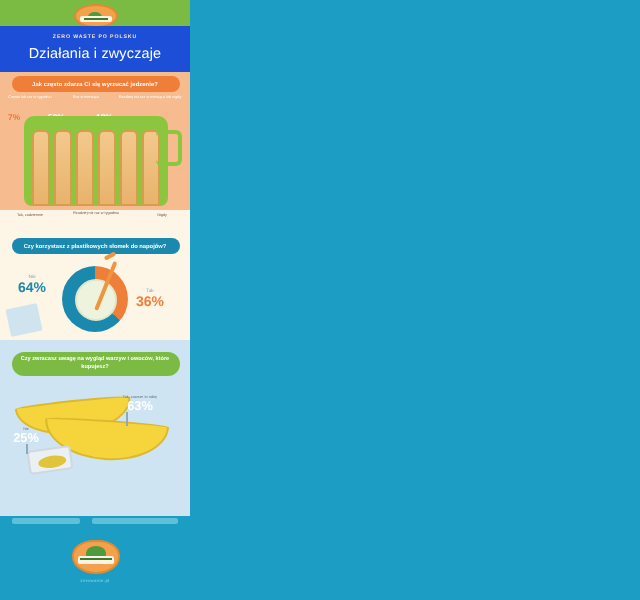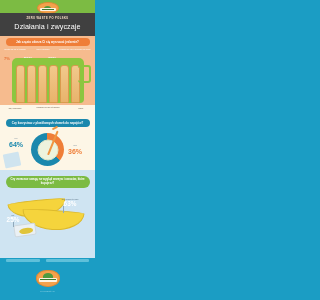--- a/index.html
+++ b/index.html
@@ -24,21 +24,21 @@
   .logo-badge .strip {
     position:absolute; bottom:2px; left:2px; right:2px; height:3px;
     background:#fdf3e2; border-radius:1px;
   }
   .logo-badge .strip i {
     display:block; margin:1px auto 0; width:12px; height:1px; background:#3c7a31;
   }
 
   .hdr-orange {
     position:absolute; top:13px; left:0; width:95px; height:23px;
-    background:#404040;
+    background:#1d4ed8;
     display:flex; flex-direction:column; align-items:center; justify-content:center;
   }
   .eyebrow {
     font-size:2.6px; letter-spacing:.45px; color:#fde4cc;
     font-weight:bold; text-transform:uppercase; line-height:1;
   }
   .main-title {
     font-size:7.2px; color:#ffffff; line-height:1; margin-top:2.5px;
     letter-spacing:.1px;
   }

